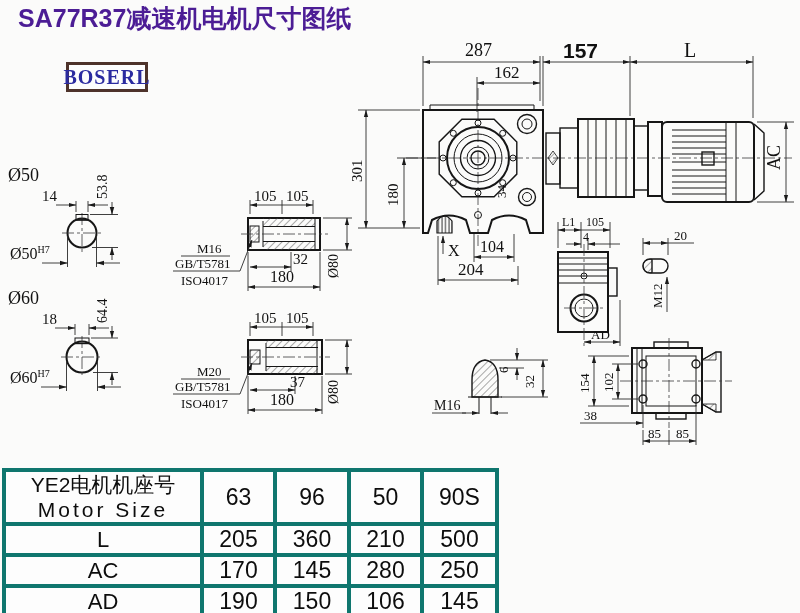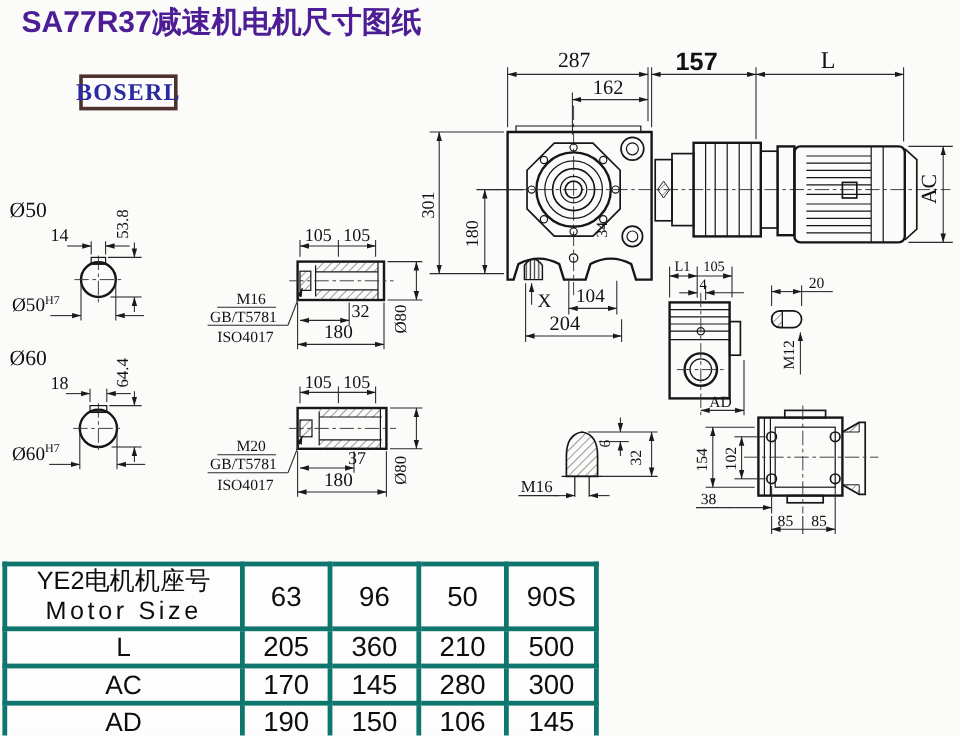--- a/index.html
+++ b/index.html
@@ -407,21 +407,21 @@
     <td class="num">205</td>
     <td class="num">360</td>
     <td class="num">210</td>
     <td class="num">500</td>
   </tr>
   <tr style="height:29px">
     <td class="rowlab">AC</td>
     <td class="num">170</td>
     <td class="num">145</td>
     <td class="num">280</td>
-    <td class="num">300</td>
+    <td class="num">250</td>
   </tr>
   <tr style="height:28px">
     <td class="rowlab">AD</td>
     <td class="num">190</td>
     <td class="num">150</td>
     <td class="num">106</td>
     <td class="num">145</td>
   </tr>
 </tbody>
     </table>

